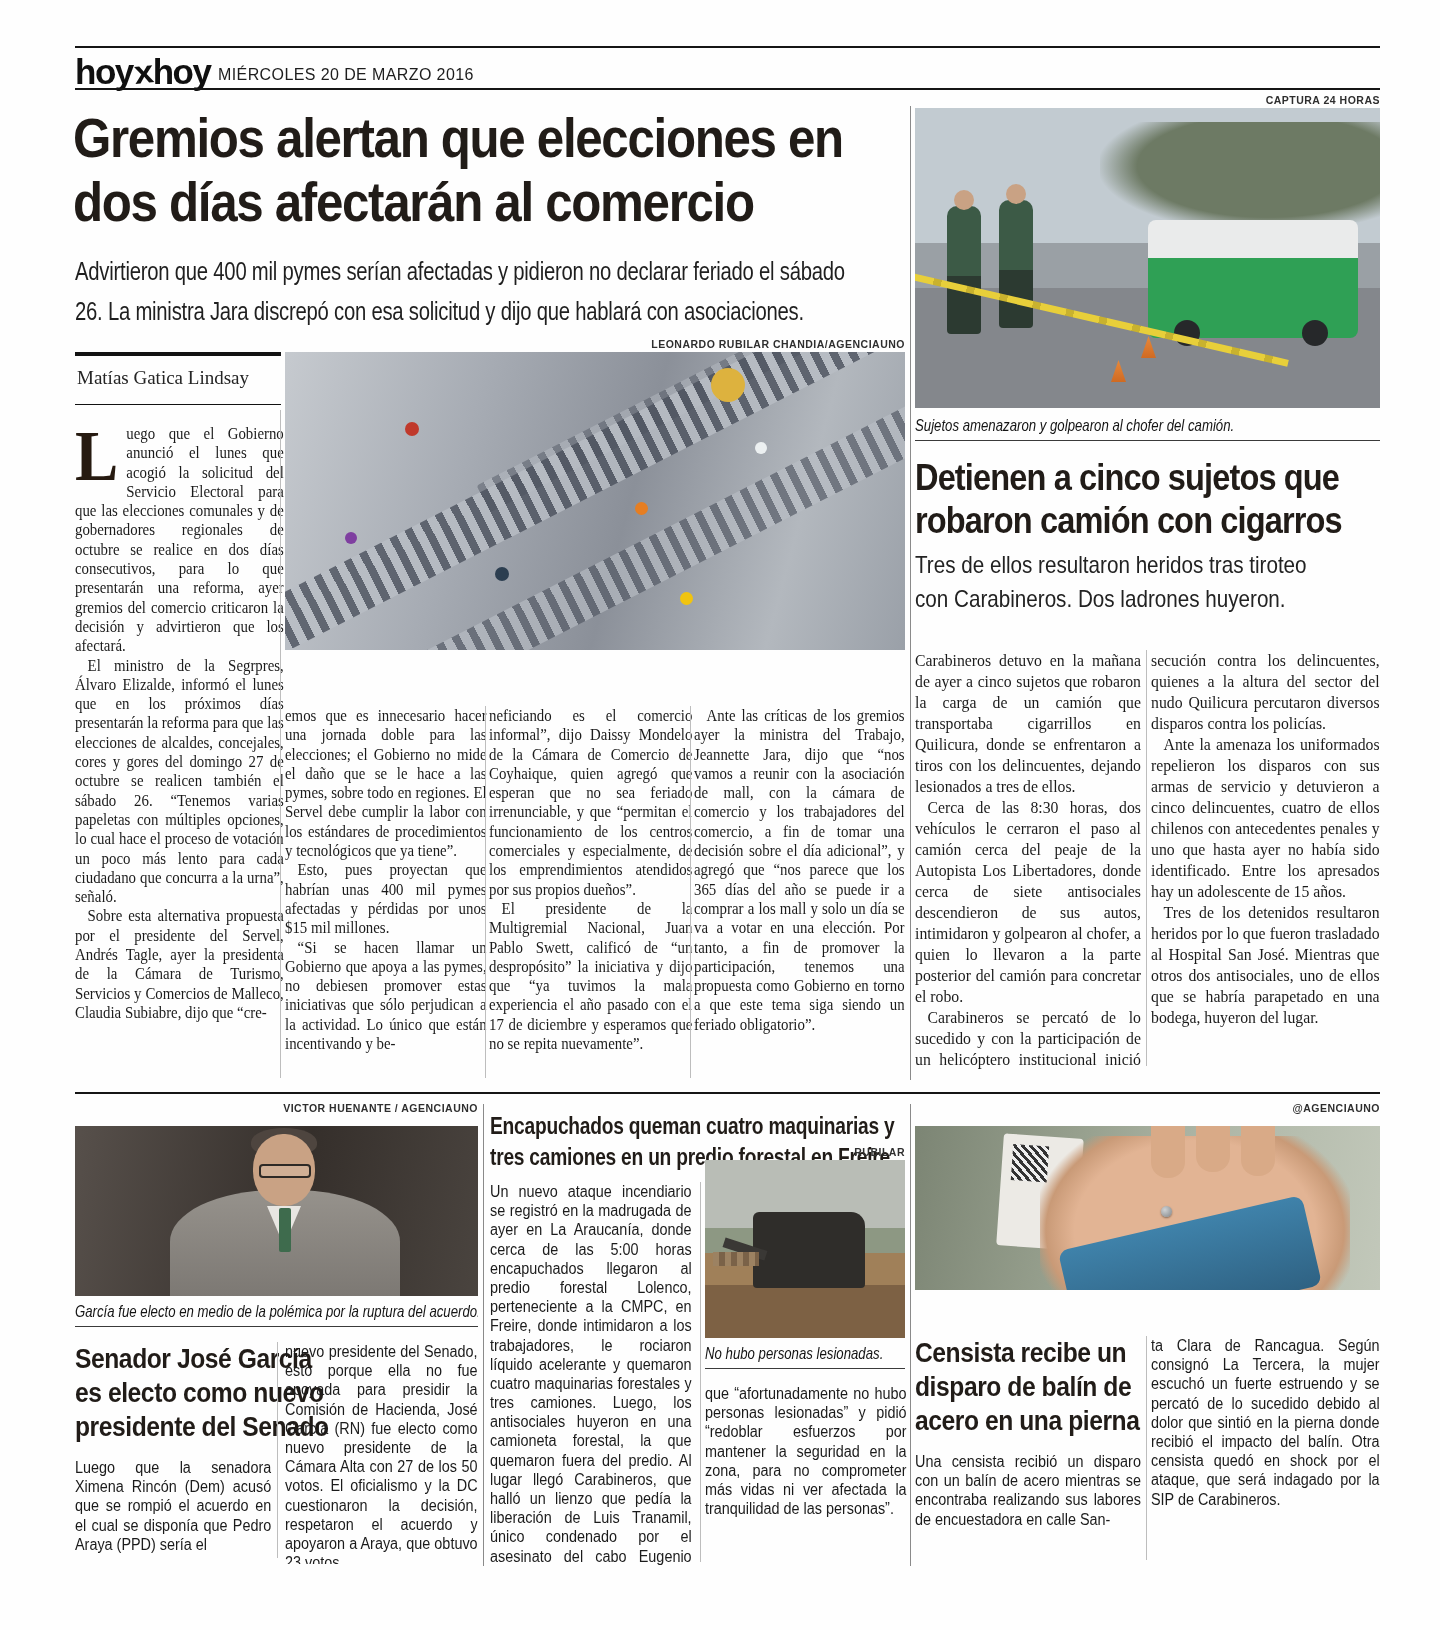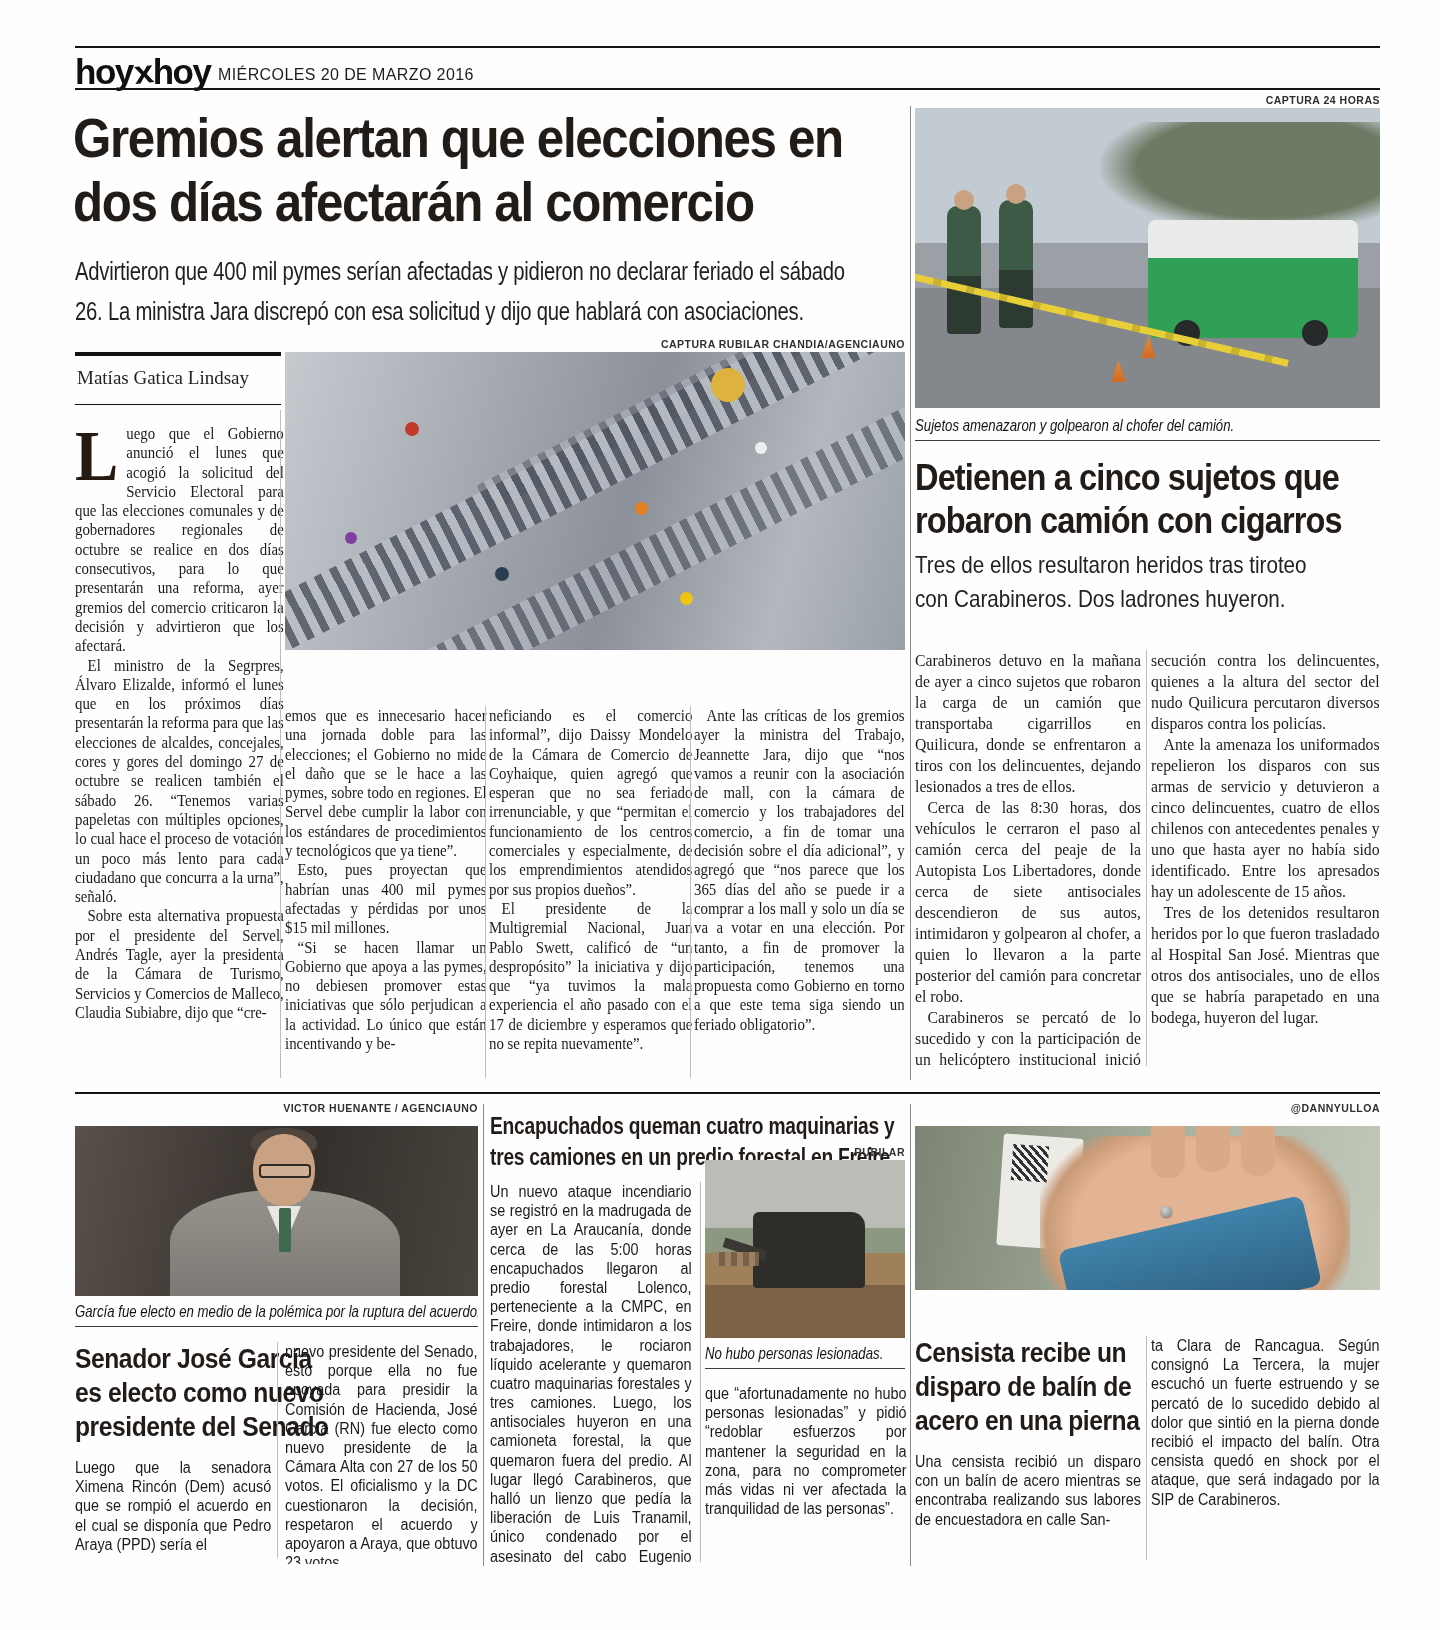--- a/index.html
+++ b/index.html
@@ -107,21 +107,21 @@
   </div>
   <div class="main-sub abs" style="left:75px;top:252px;width:1083px">
     <div>Advirtieron que 400 mil pymes serían afectadas y pidieron no declarar feriado el sábado</div>
     <div>26. La ministra Jara discrepó con esa solicitud y dijo que hablará con asociaciones.</div>
   </div>
 
   <div class="byline" style="left:75px;top:352px;width:204px">
     <span>Matías Gatica Lindsay</span>
   </div>
 
-  <div class="credit" style="left:285px;top:338px;width:620px">CAPTURA RUBILAR CHANDIA/AGENCIAUNO</div>
+  <div class="credit" style="left:285px;top:338px;width:620px">LEONARDO RUBILAR CHANDIA/AGENCIAUNO</div>
 
   <div class="photo photo-mall" style="left:285px;top:352px;width:620px;height:298px">
     <div class="esc esc3"></div>
     <div class="esc esc1"></div>
     <div class="esc esc2"></div>
     <div class="sign-circle"></div>
     <div class="dot" style="width:14px;height:14px;background:#c0392b;left:120px;top:70px"></div>
     <div class="dot" style="width:13px;height:13px;background:#e67e22;left:350px;top:150px"></div>
     <div class="dot" style="width:14px;height:14px;background:#2c3e50;left:210px;top:215px"></div>
     <div class="dot" style="width:12px;height:12px;background:#ecf0f1;left:470px;top:90px"></div>
@@ -246,21 +246,21 @@
   </div>
 
   <div class="sans-body" style="left:490px;top:1182px;width:224px;height:384px">
     <p>Un nuevo ataque incendiario se registró en la madrugada de ayer en La Araucanía, donde cerca de las 5:00 horas encapuchados llegaron al predio forestal Lolenco, perteneciente a la CMPC, en Freire, donde intimidaron a los trabajadores, le rociaron líquido acelerante y quemaron cuatro maquinarias forestales y tres camiones. Luego, los antisociales huyeron en una camioneta forestal, la que quemaron fuera del predio. Al lugar llegó Carabineros, que halló un lienzo que pedía la liberación de Luis Tranamil, único condenado por el asesinato del cabo Eugenio Nain. Sobre el ataque incendiario la CMPC dijo</p>
   </div>
   <div class="sans-body" style="left:705px;top:1384px;width:224px;height:180px">
     <p>que “afortunadamente no hubo personas lesionadas” y pidió “redoblar esfuerzos por mantener la seguridad en la zona, para no comprometer más vidas ni ver afectada la tranquilidad de las personas”.</p>
   </div>
   <div class="colrule" style="left:700px;top:1182px;height:380px"></div>
 
-  <div class="credit" style="left:915px;top:1102px;width:465px">@DANNYULLOA</div>
+  <div class="credit" style="left:915px;top:1102px;width:465px">@AGENCIAUNO</div>
 
   <div class="photo photo-census" style="left:915px;top:1126px;width:465px;height:164px">
     <div class="c-badge">
       <div class="c-qr"></div>
     </div>
     <div class="c-hand"></div>
     <div class="c-finger" style="right:195px"></div>
     <div class="c-finger" style="right:150px;top:-32px"></div>
     <div class="c-finger" style="right:105px;top:-28px"></div>
     <div class="c-fabric"></div>

